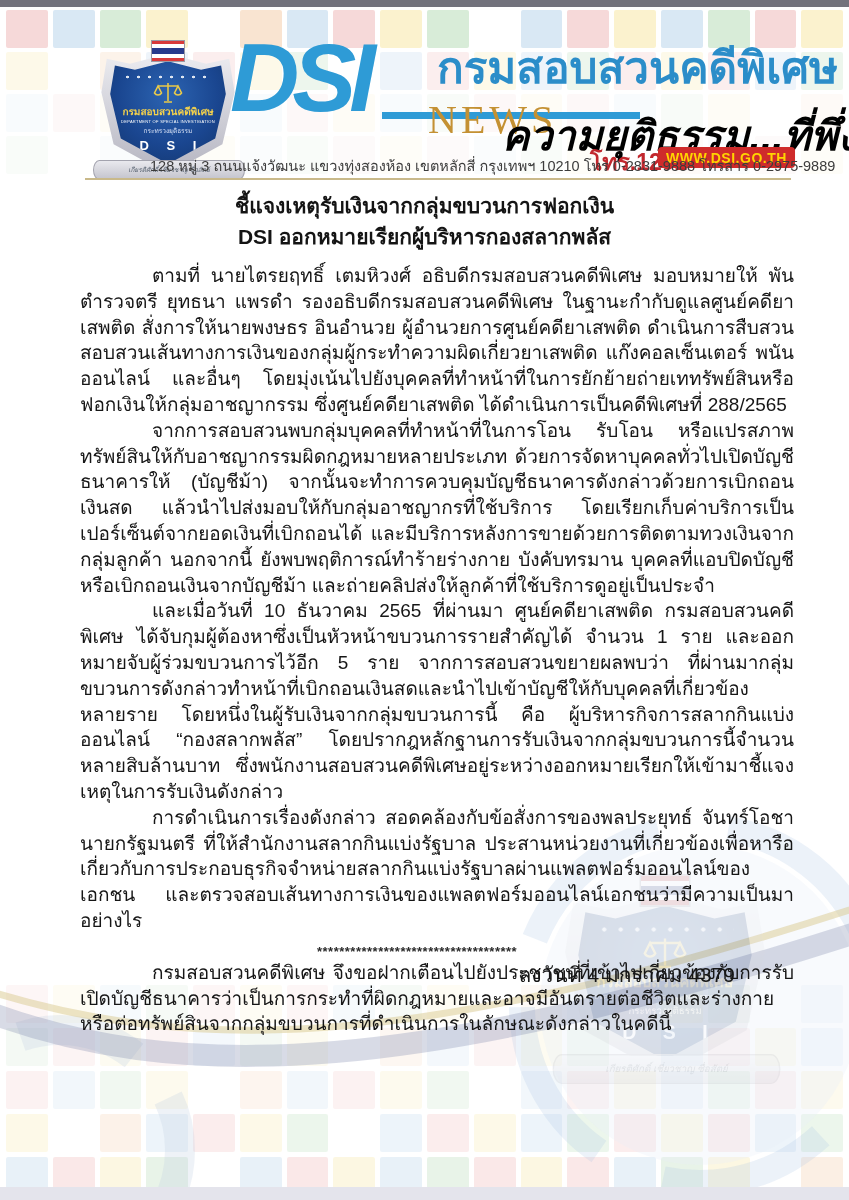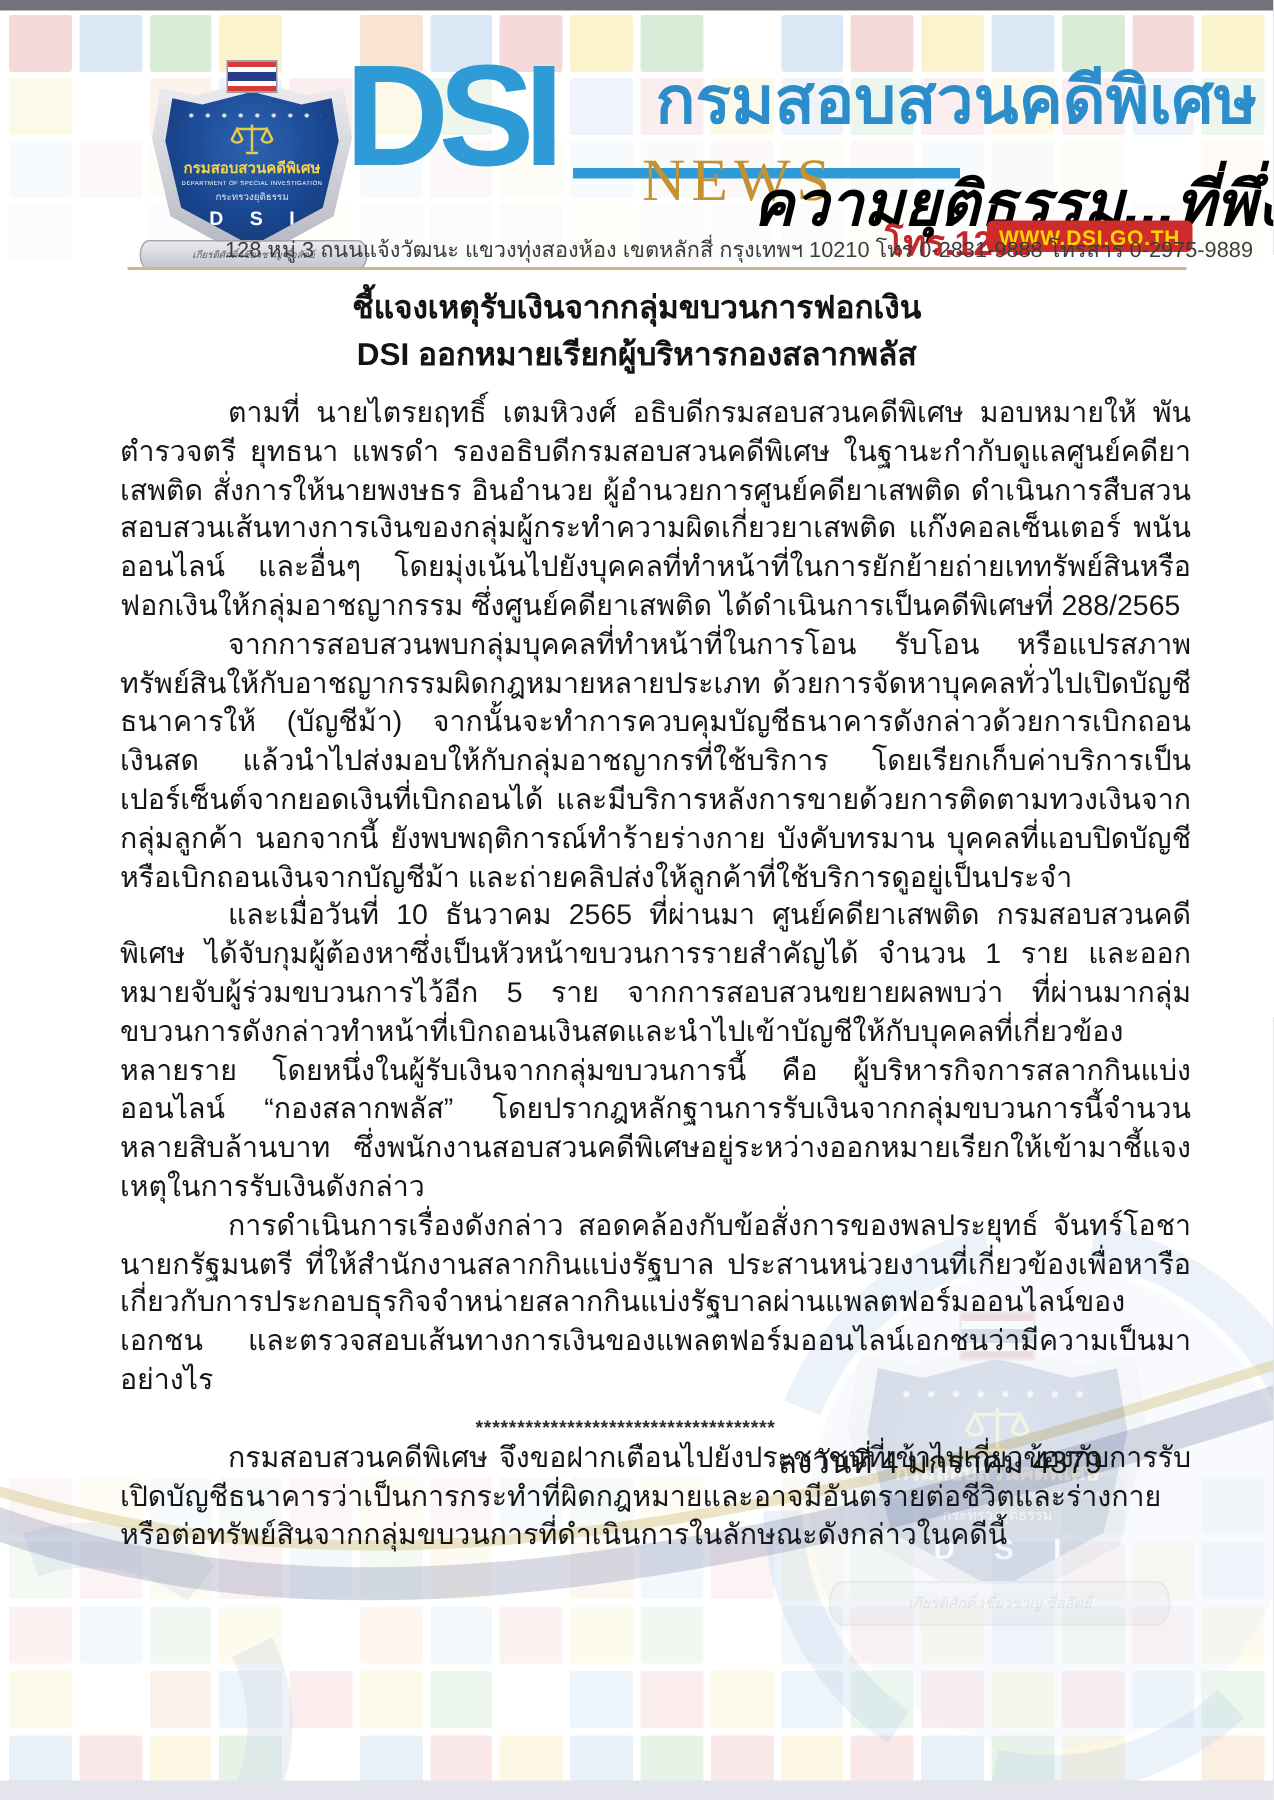--- a/index.html
+++ b/index.html
@@ -33,21 +33,21 @@
      background-image:radial-gradient(circle,#ffffff 1.2px,transparent 1.6px);background-size:11px 6px;}
   .scales{margin-top:0;}
   .logo-title{margin-top:-2px;color:#f5d24b;font-size:10px;font-weight:bold;white-space:nowrap;}
   .logo-sub{color:#ffffff;font-size:4px;letter-spacing:.3px;white-space:nowrap;}
   .logo-ministry{margin-top:2px;color:#d9e2f6;font-size:6.5px;white-space:nowrap;}
   .logo-dsi{margin-top:2px;color:#ffffff;font-size:13px;font-weight:bold;letter-spacing:7px;text-indent:7px;}
   .ribbon{position:absolute;left:-7px;top:116px;width:150px;height:18px;background:linear-gradient(180deg,#e9e9ee,#c4c4cd);
      border-radius:10px/16px;border:1px solid #a3a3ae;display:flex;align-items:center;justify-content:center;}
   .ribbon span{font-size:6.5px;color:#55606e;font-style:italic;white-space:nowrap;}
 
-  .brand-dsi{position:absolute;left:230px;top:30px;font-size:96px;font-weight:bold;
+  .brand-dsi{position:absolute;left:230px;top:30px;font-size:96px;font-weight:bold;font-style:italic;
      color:#2e9bd6;letter-spacing:-7px;line-height:1;}
   .dsi-underline{position:absolute;left:382px;top:112px;width:258px;height:7px;background:#2e9bd6;}
   .brand-news{position:absolute;left:428px;top:100px;font-family:"Liberation Serif","DejaVu Serif",serif;
      font-size:40px;color:#c49133;letter-spacing:4px;line-height:1;}
   .dept-name{position:absolute;left:437px;top:44px;font-size:44px;font-weight:bold;color:#2b8dc9;line-height:1.1;white-space:nowrap;}
   .slogan{position:absolute;left:502px;top:103px;font-size:41px;font-weight:bold;font-style:italic;color:#000000;white-space:nowrap;}
   .phone{position:absolute;left:590px;top:144px;font-size:23px;font-weight:bold;color:#c1272d;white-space:nowrap;}
   .website-badge{position:absolute;left:658px;top:147px;background:#cf2b2b;color:#ffd400;font-size:14px;
      font-weight:bold;padding:3px 8px 2px;border-radius:4px;letter-spacing:.5px;white-space:nowrap;}
   .org-line{position:absolute;left:246px;top:130px;font-size:17px;color:#3a3a3a;white-space:nowrap;}

